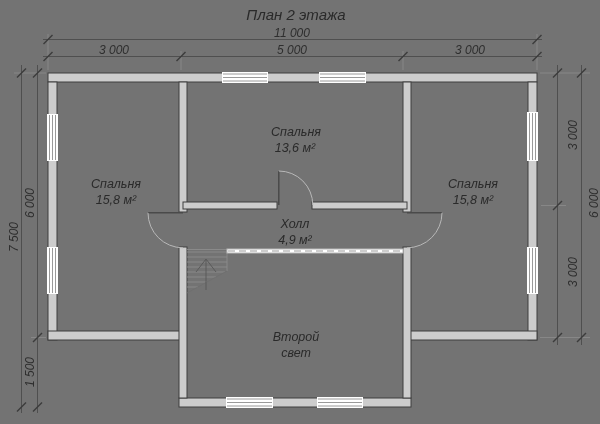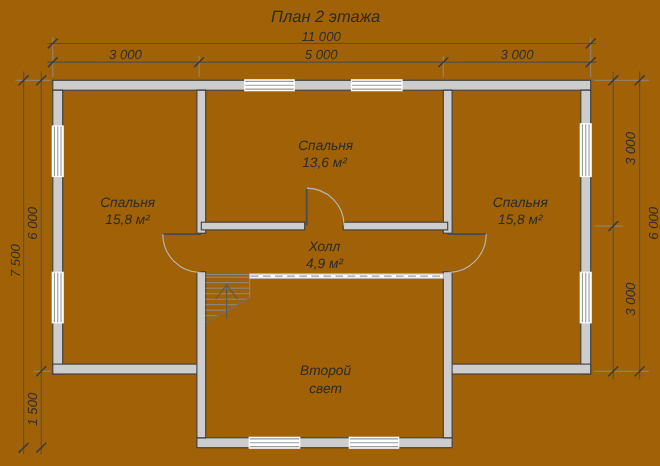--- a/index.html
+++ b/index.html
@@ -1,19 +1,19 @@
 <!DOCTYPE html>
 <html><head>
 <meta charset="utf-8">
 <style>
   html,body{margin:0;padding:0;background:#ffffff;}
   .stage{
     position:relative;
     width:600px;height:424px;
-    background:#a16207;
+    background:#737373;
     font-family:"Liberation Sans", sans-serif;
     overflow:hidden;
   }
   svg{display:block;}
   text{
     font-family:"Liberation Sans", sans-serif;
     font-style:italic;
     fill:#2a2a2a;
   }
   .t-title{font-size:15px;}

